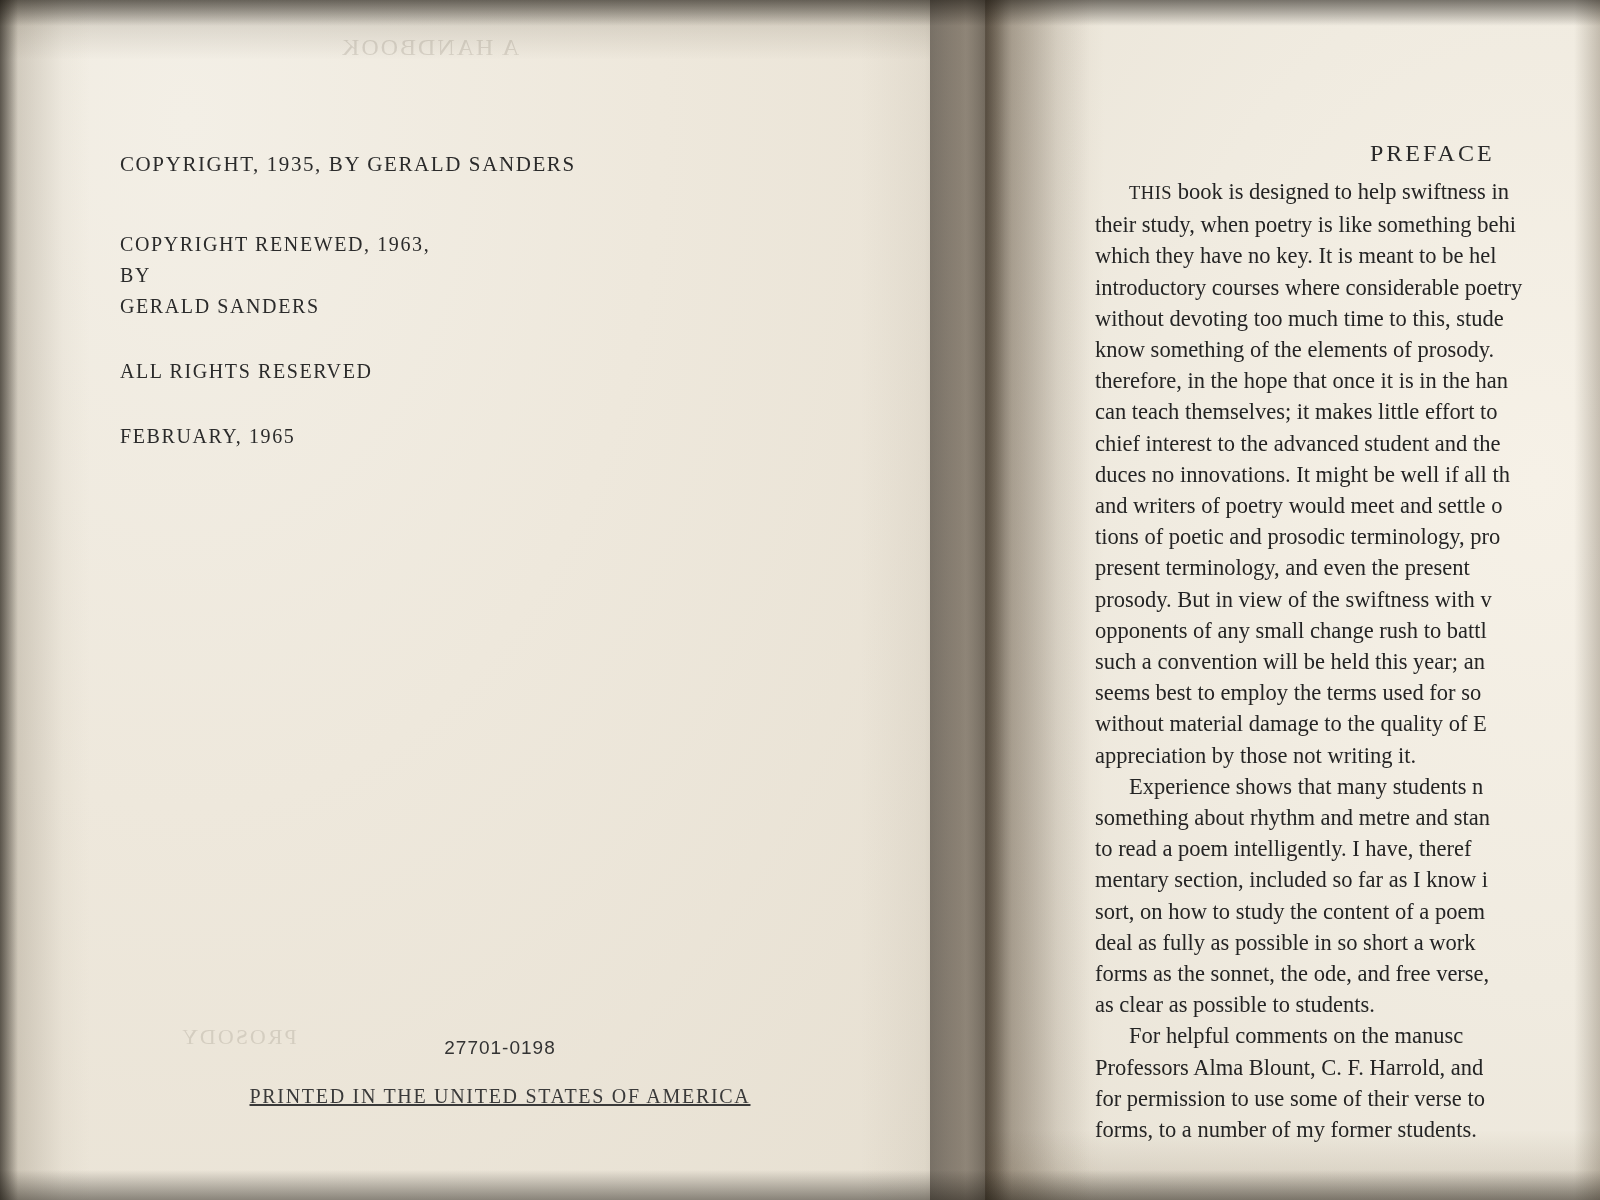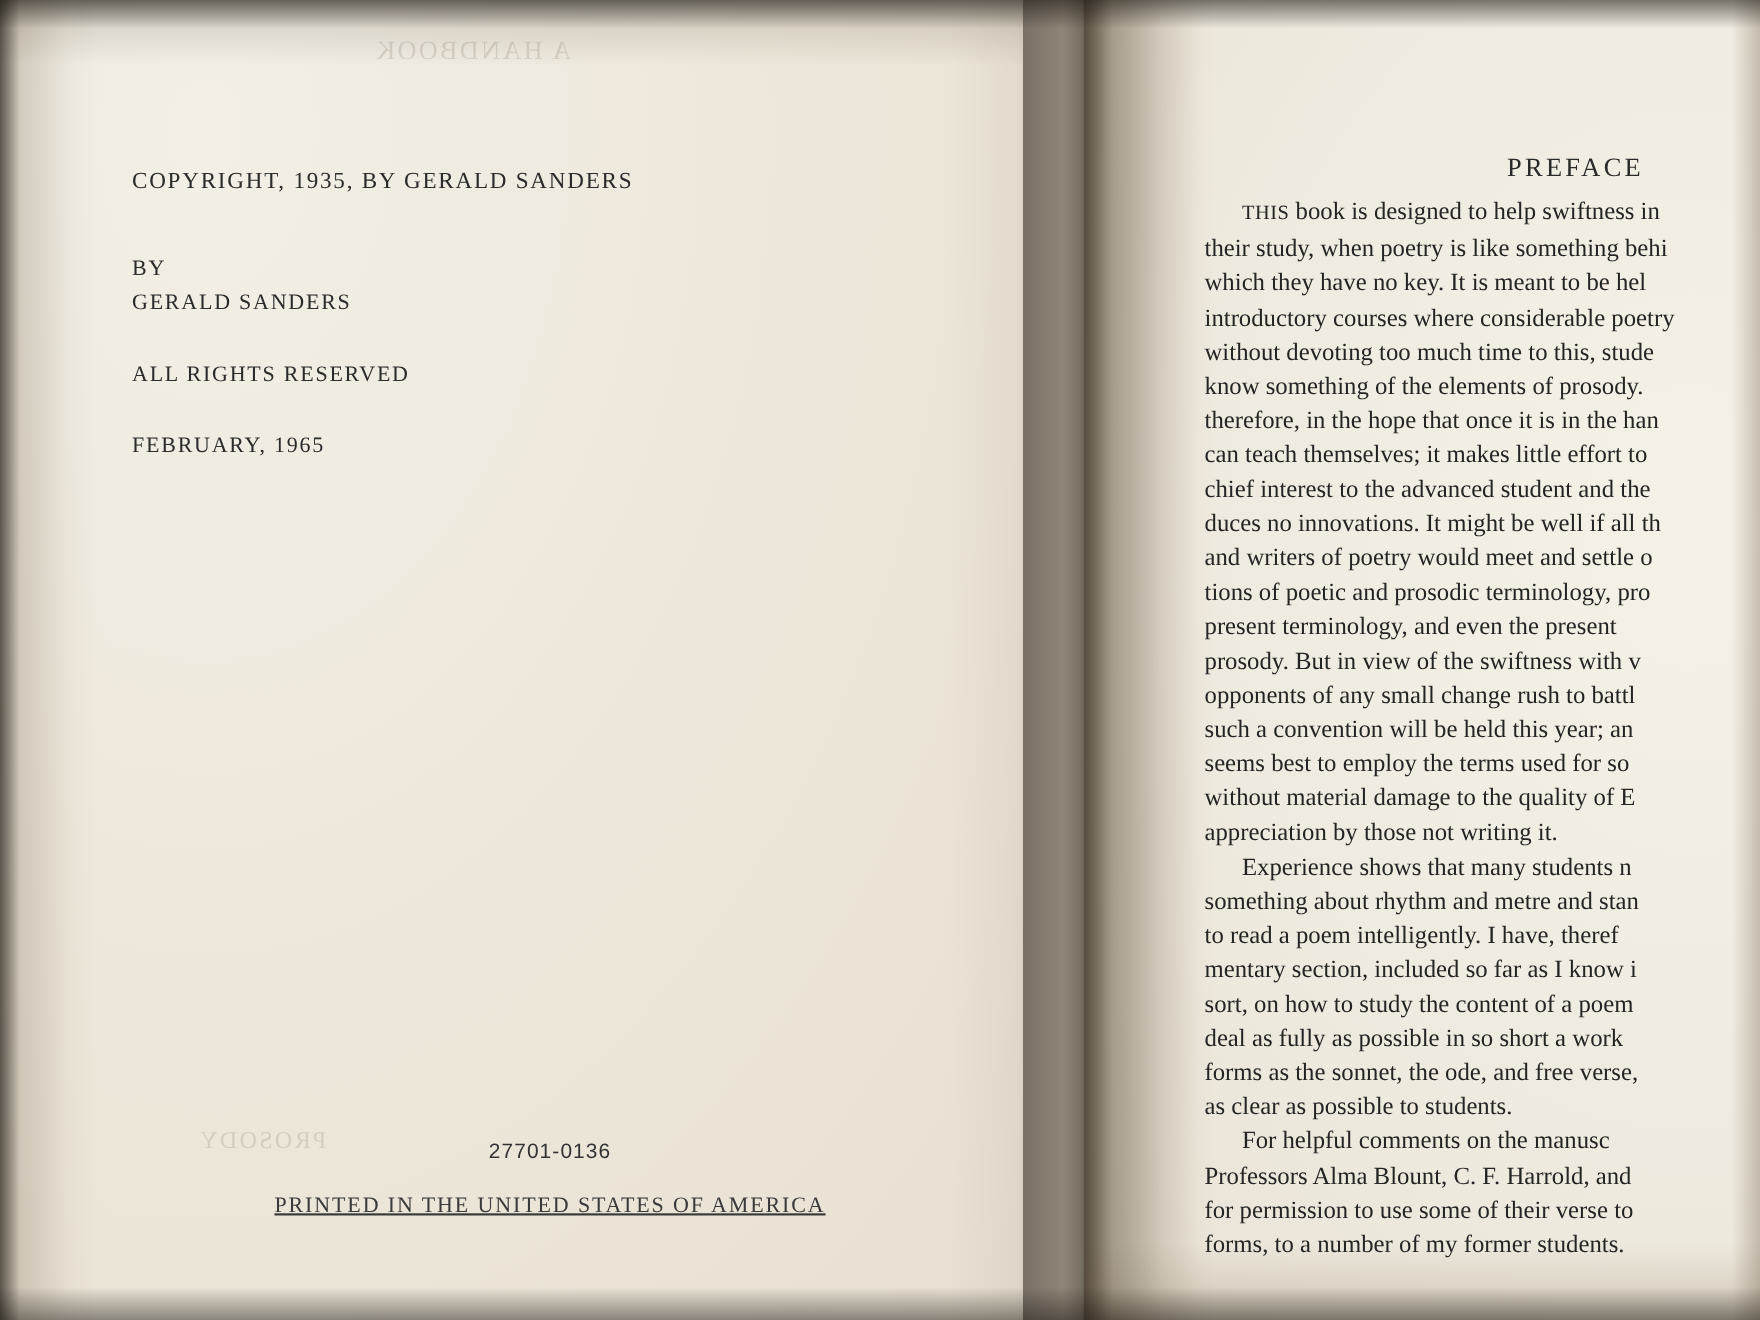--- a/index.html
+++ b/index.html
@@ -237,30 +237,31 @@
 <div class="book">
 
   <div class="page-left">
 
     <div class="showthrough st-top">A HANDBOOK</div>
     <div class="showthrough st-bottom">PROSODY</div>
 
     <div class="copyright-block">
       <div class="cline small-caps-big">COPYRIGHT, 1935, BY GERALD SANDERS</div>
       <div class="gap-lg"></div>
+      <div class="cline">COPYRIGHT RENEWED, 1963,</div>
       <div class="cline">BY</div>
       <div class="cline">GERALD SANDERS</div>
       <div class="gap-md"></div>
       <div class="cline">ALL RIGHTS RESERVED</div>
       <div class="gap-md"></div>
       <div class="cline">FEBRUARY, 1965</div>
     </div>
 
     <div class="bottom-block">
-      <div class="serial">27701-0136</div>
+      <div class="serial">27701-0198</div>
       <div class="printed">PRINTED IN THE UNITED STATES OF AMERICA</div>
     </div>
   </div>
 
   <div class="spine-dark"></div>
   <div class="gutter"></div>
 
   <div class="page-right">
     <div class="preface-title">PREFACE</div>
 

